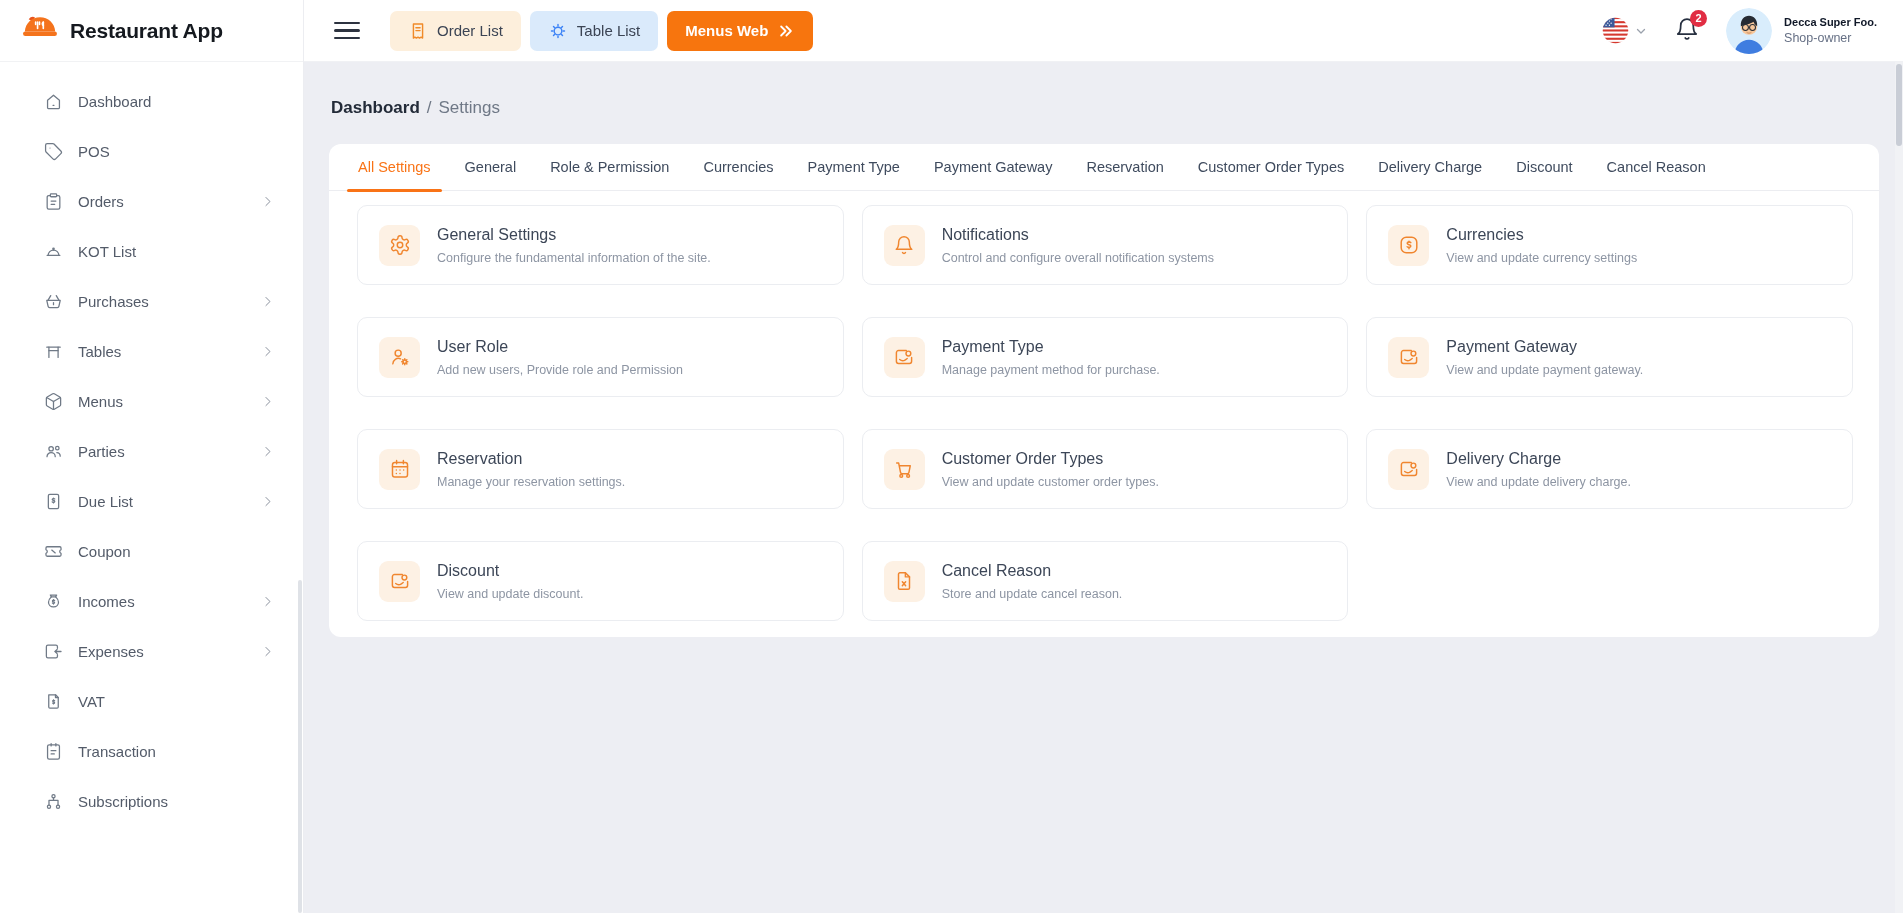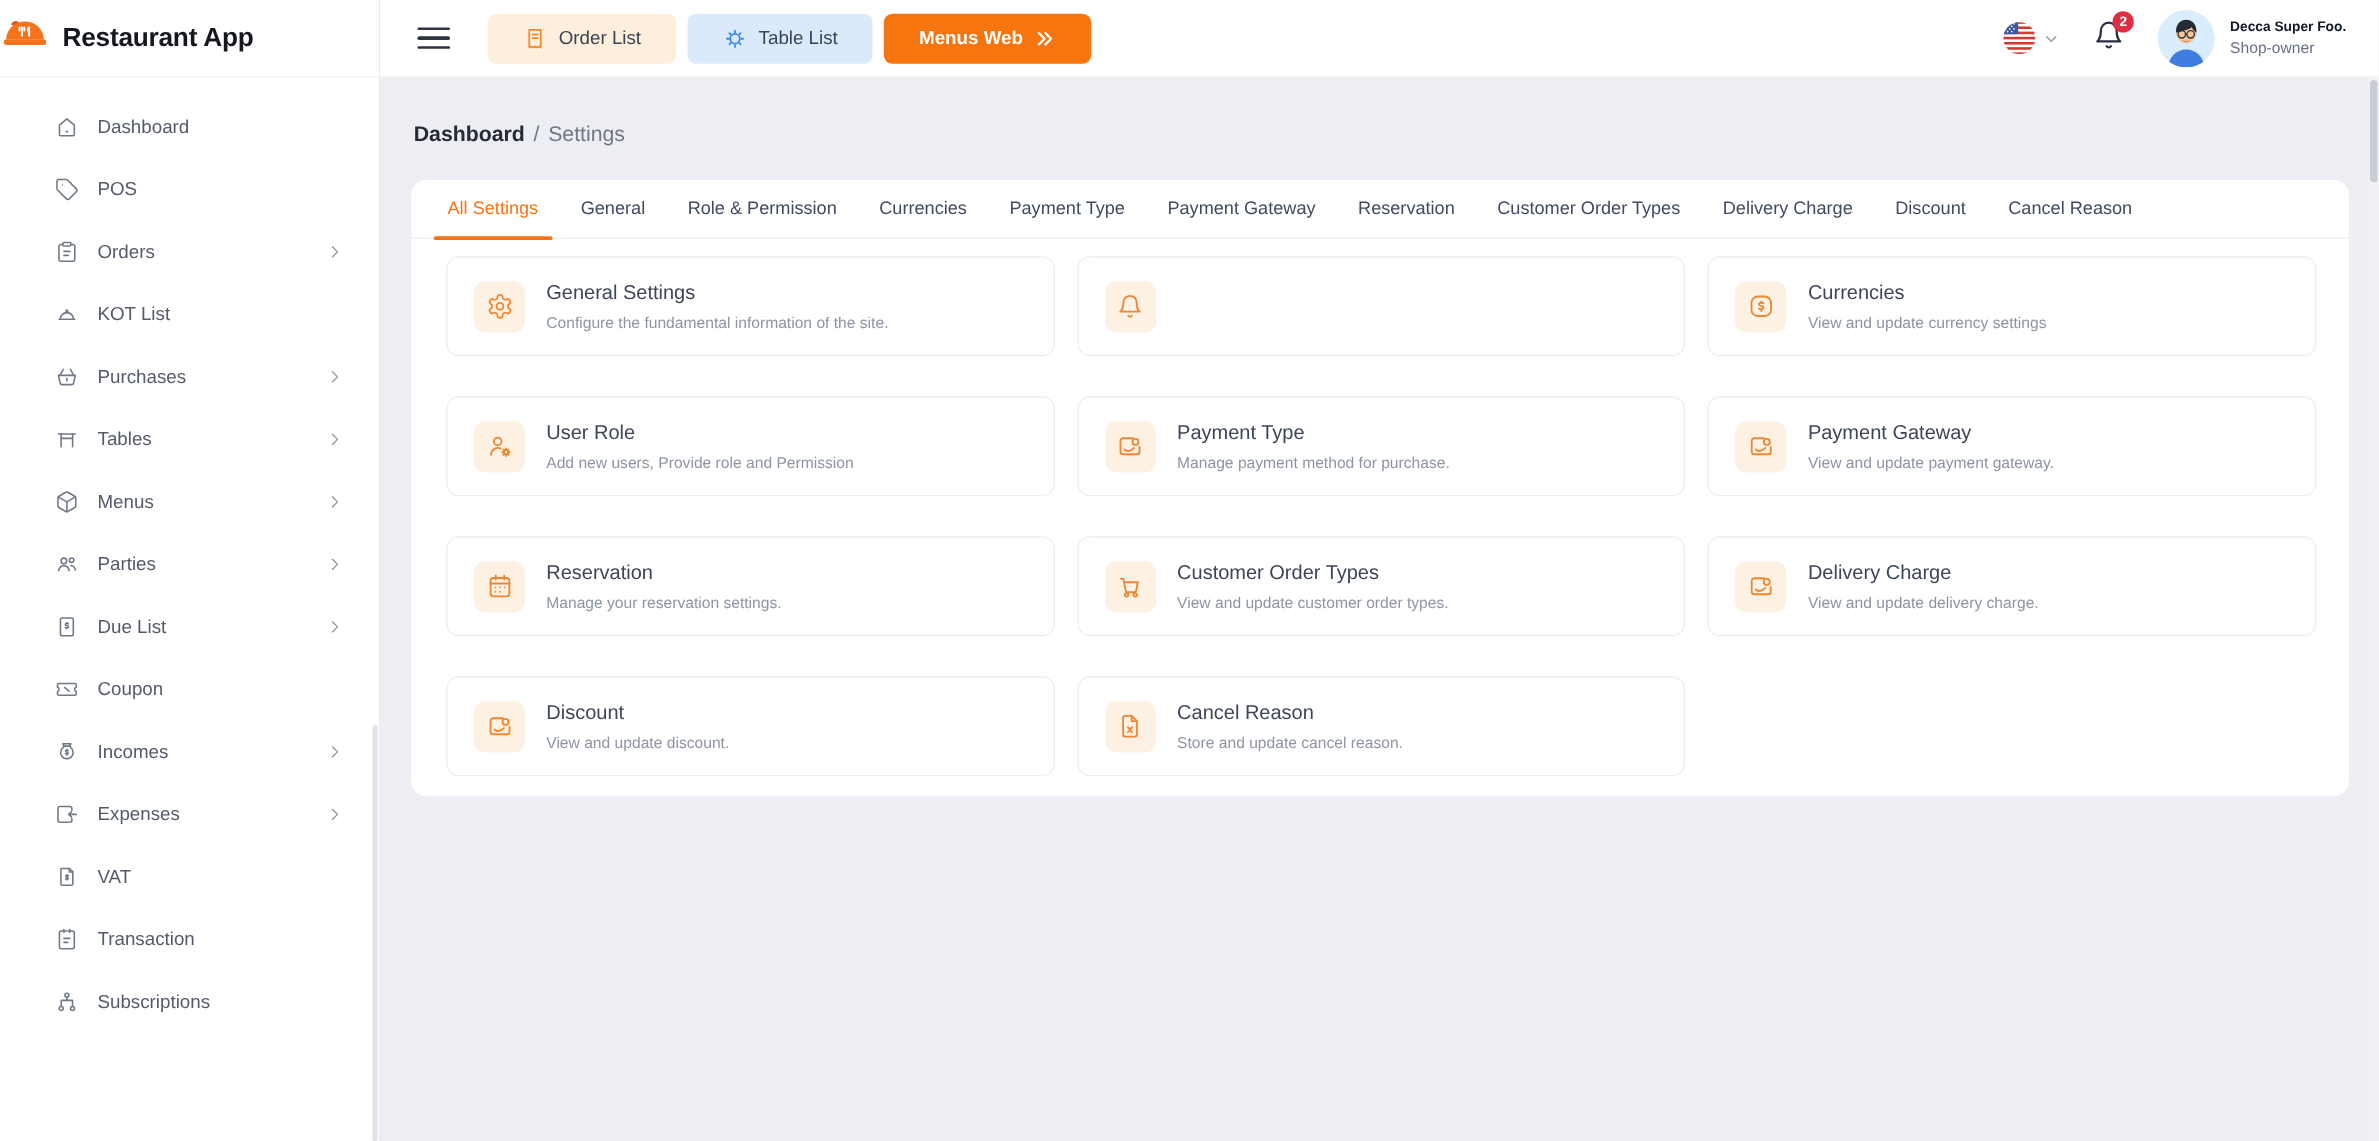--- a/index.html
+++ b/index.html
@@ -6,33 +6,33 @@
     --orange:#F7750E; --orange-soft:#FDEFDC; --blue:#3B82F6; --blue-soft:#DAEAFB;
     --tab-active:#F97316; --card-ic-bg:#FDF1E4; --card-ic:#F0862F; --badge:#E12D43;
     --page:#EDEEF3;
   }
   *{box-sizing:border-box;margin:0;padding:0;}
   html,body{width:1903px;height:913px;overflow:hidden;}
   body{background:var(--page);font-family:"Liberation Sans",sans-serif;color:#2a3342;position:relative;}
 
   
   .sidebar{position:absolute;left:0;top:0;width:304px;height:913px;background:#fff;border-right:1px solid #ecedf1;z-index:3;}
-  .logo-row{height:62px;display:flex;align-items:center;gap:10px;border-bottom:1px solid #f1f2f4;cursor:pointer;}
+  .logo-row{height:62px;display:flex;align-items:center;gap:10px;padding-left:20px;border-bottom:1px solid #f1f2f4;cursor:pointer;}
   .logo-text{font-size:21px;font-weight:800;color:#15191f;letter-spacing:-.2px;}
   .nav{padding-top:14px;}
   .nav-item{height:50px;display:flex;align-items:center;gap:15px;padding:0 28px 0 44px;font-size:15px;color:#535b69;cursor:pointer;}
   .nav-item .ic{width:19px;height:19px;flex-shrink:0;color:#707a87;}
   .nav-item .chev{margin-left:auto;width:15px;height:15px;color:#8a919d;}
   .sidebar-thumb{position:absolute;right:1px;top:580px;width:4px;height:333px;background:#dfe2e7;border-radius:2px;}
 
   
   .topbar{position:absolute;left:304px;top:0;right:0;height:62px;background:#fff;display:flex;align-items:center;padding:0 26px 0 30px;border-bottom:1px solid #f0f1f4;z-index:2;}
   .hamburger{width:26px;display:flex;flex-direction:column;gap:5px;cursor:pointer;margin-right:30px;background:none;border:none;}
   .hamburger span{display:block;height:2.4px;background:#2d3340;border-radius:2px;}
-  .pill{height:40px;border:none;border-radius:7px;display:flex;align-items:center;gap:9px;padding:0 28px;font-size:15px;font-family:inherit;color:#3b4454;cursor:pointer;margin-right:9px;}
+  .pill{height:40px;border:none;border-radius:7px;display:flex;align-items:center;gap:9px;padding:0 18px;font-size:15px;font-family:inherit;color:#3b4454;cursor:pointer;margin-right:9px;}
   .pill .ic{width:20px;height:20px;}
   .pill.orange-soft{background:var(--orange-soft);}
   .pill.orange-soft .ic{color:#F08A28;}
   .pill.blue-soft{background:var(--blue-soft);}
   .pill.blue-soft .ic{color:var(--blue);}
   .pill.solid{background:var(--orange);color:#fff;font-weight:bold;}
   .pill.solid .ic{width:18px;height:18px;color:#fff;}
   .top-right{margin-left:auto;display:flex;align-items:center;}
   .flag-btn{display:flex;align-items:center;gap:5px;background:none;border:none;cursor:pointer;}
   .flag-btn .caret{width:14px;height:14px;color:#9aa1ac;}
@@ -373,20 +373,24 @@
       <div class="card-desc">Configure the fundamental information of the site.</div>
     </div>
   </div>
         <div class="card">
     <span class="card-ic">
             <svg class="ic " viewBox="0 0 24 24" fill="none" stroke="currentColor" stroke-width="1.6" stroke-linecap="round" stroke-linejoin="round">
               <path d="M6.2 8.7a5.8 5.8 0 0 1 11.6 0c0 6.3 2.7 8 2.7 8H3.5s2.7-1.7 2.7-8"></path>
               <path d="M10.4 20.3a1.9 1.9 0 0 0 3.2 0"></path>
             </svg>
           </span>
+    <div>
+      <div class="card-title">Notifications</div>
+      <div class="card-desc">Control and configure overall notification systems</div>
+    </div>
   </div>
         <div class="card">
     <span class="card-ic">
             <svg class="ic " viewBox="0 0 24 24" fill="none" stroke="currentColor" stroke-width="1.6" stroke-linecap="round" stroke-linejoin="round">
               <rect x="3.5" y="3.5" width="17" height="17" rx="5.5"></rect>
               <path d="M14 9.4c-.5-.9-4-1-4 .8 0 1.9 4 1 4 2.9 0 1.8-3.5 1.7-4 .8"></path>
               <path d="M12 7.9v1.1M12 15.1v1.1"></path>
             </svg>
           </span>
     <div>

